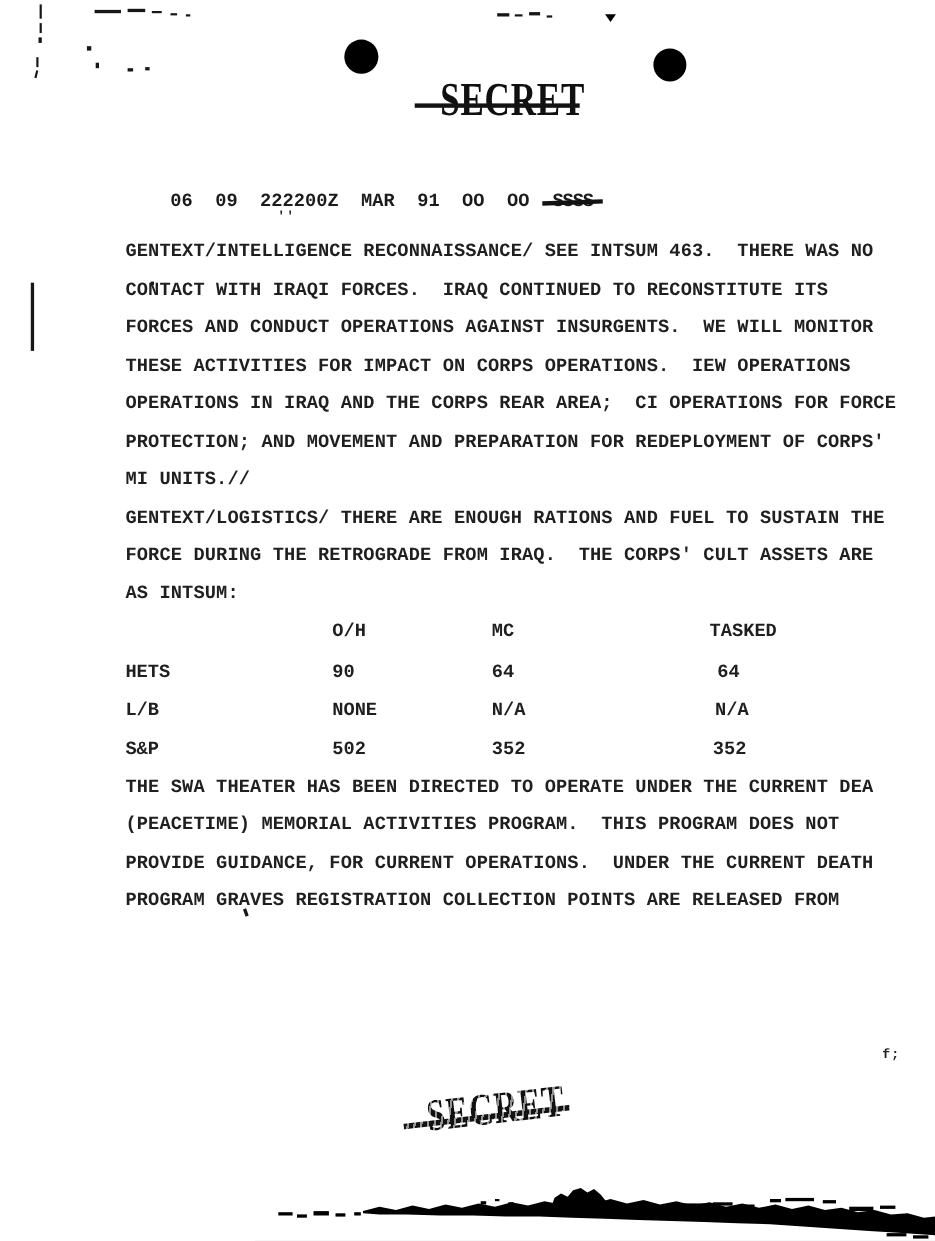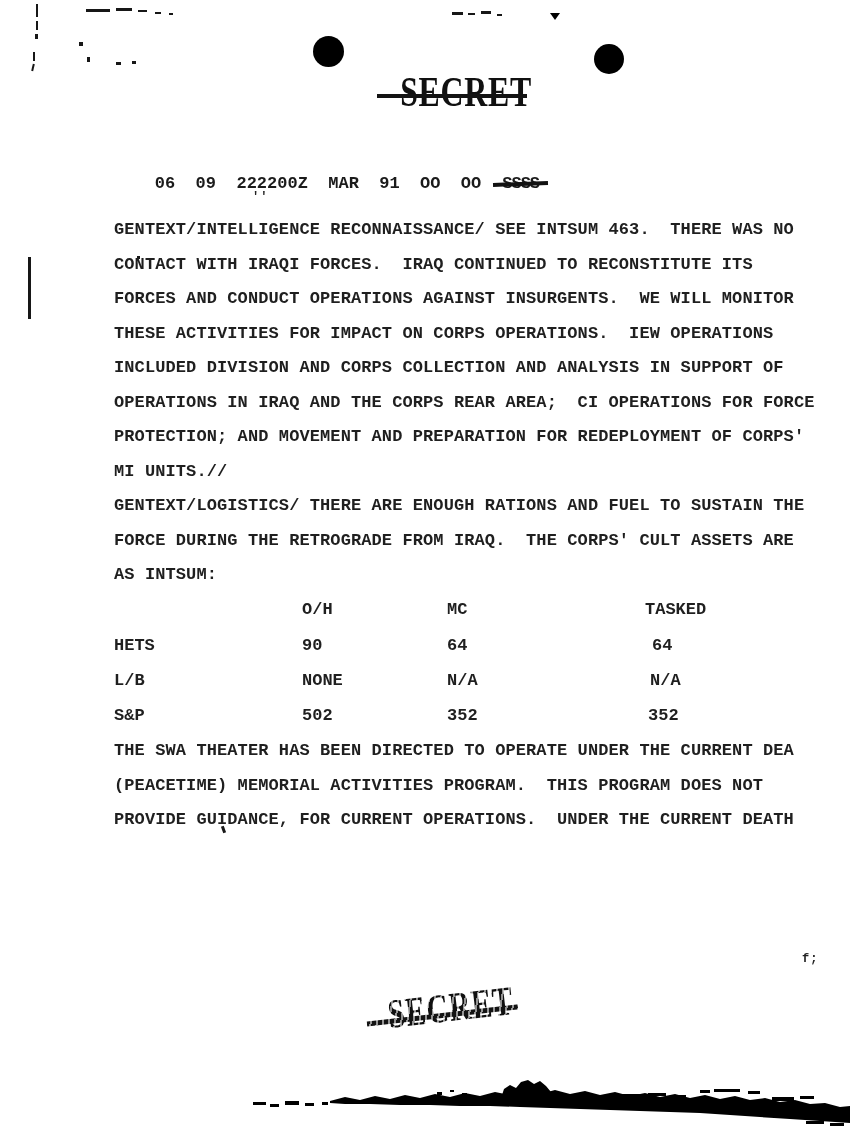--- a/index.html
+++ b/index.html
@@ -90,21 +90,20 @@
     <span>06  09  222200Z  MAR  91  OO  OO</span><span class="struck">SSSS</span>
   </div>
 
   <div class="artifact-text" style="left:252px;top:190px;">''</div>
 
   <div class="body-block">
     <div class="doc-line">GENTEXT/INTELLIGENCE RECONNAISSANCE/ SEE INTSUM 463.  THERE WAS NO</div>
     <div class="doc-line">CONTACT WITH IRAQI FORCES.  IRAQ CONTINUED TO RECONSTITUTE ITS</div>
     <div class="doc-line">FORCES AND CONDUCT OPERATIONS AGAINST INSURGENTS.  WE WILL MONITOR</div>
     <div class="doc-line">THESE ACTIVITIES FOR IMPACT ON CORPS OPERATIONS.  IEW OPERATIONS</div>
-    <div class="doc-line">INCLUDED DIVISION AND CORPS COLLECTION AND ANALYSIS IN SUPPORT OF</div>
     <div class="doc-line">OPERATIONS IN IRAQ AND THE CORPS REAR AREA;  CI OPERATIONS FOR FORCE</div>
     <div class="doc-line">PROTECTION; AND MOVEMENT AND PREPARATION FOR REDEPLOYMENT OF CORPS'</div>
     <div class="doc-line">MI UNITS.//</div>
     <div class="doc-line">GENTEXT/LOGISTICS/ THERE ARE ENOUGH RATIONS AND FUEL TO SUSTAIN THE</div>
     <div class="doc-line">FORCE DURING THE RETROGRADE FROM IRAQ.  THE CORPS' CULT ASSETS ARE</div>
     <div class="doc-line">AS INTSUM:</div>
 
     <div>
       <div class="tbl-row tbl-head">
         <span class="c1">O/H</span>
@@ -127,20 +126,21 @@
         <span class="c0">S&amp;P</span>
         <span class="c1">502</span>
         <span class="c2">352</span>
         <span class="c3" style="left:534px;">352</span>
       </div>
     </div>
 
     <div class="doc-line">THE SWA THEATER HAS BEEN DIRECTED TO OPERATE UNDER THE CURRENT DEA</div>
     <div class="doc-line">(PEACETIME) MEMORIAL ACTIVITIES PROGRAM.  THIS PROGRAM DOES NOT</div>
     <div class="doc-line">PROVIDE GUIDANCE, FOR CURRENT OPERATIONS.  UNDER THE CURRENT DEATH</div>
+    <div class="doc-line">PROGRAM GRAVES REGISTRATION COLLECTION POINTS ARE RELEASED FROM</div>
   </div>
 
   <div class="artifact-text" style="left:802px;top:952px;">f;</div>
 
   <div class="stamp stamp-bottom">
     <span class="stamp-text">SECRET</span>
     <div class="stamp-rule"></div>
   </div>
 
   <svg class="scan-band" width="850" height="53" viewBox="0 0 850 53">

